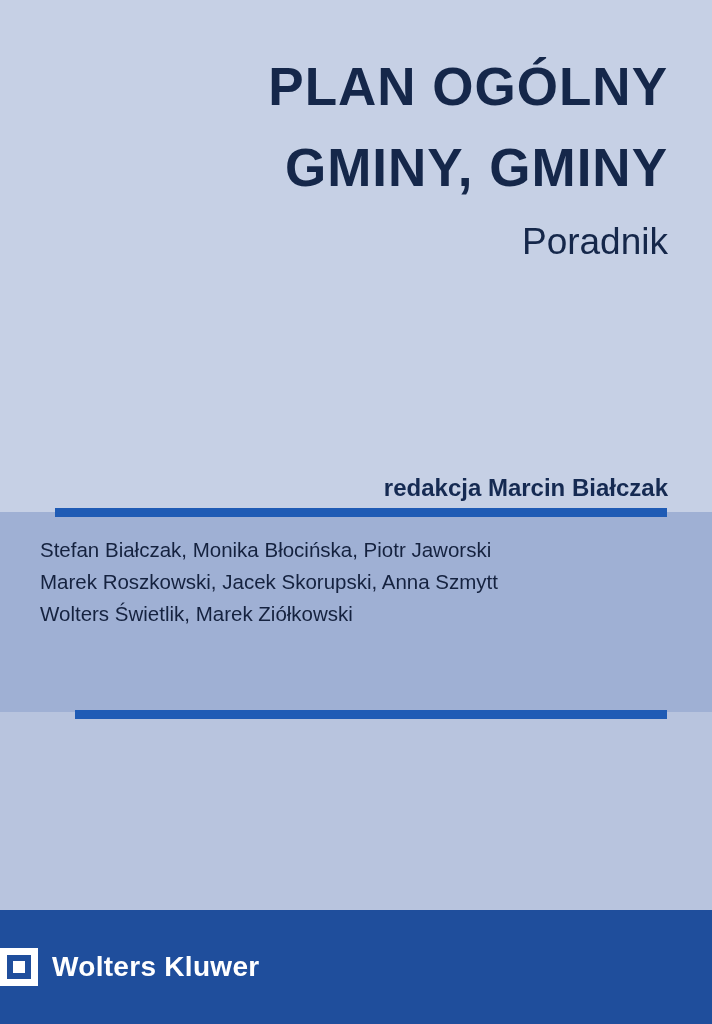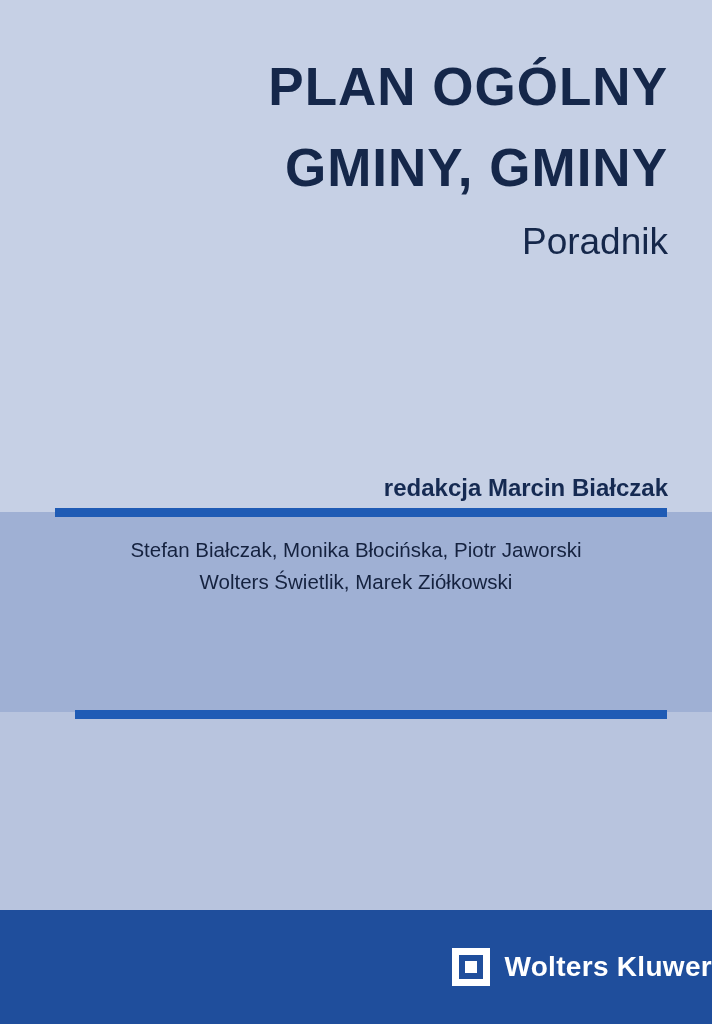--- a/index.html
+++ b/index.html
@@ -110,39 +110,39 @@
     font-size: 24px;
     font-weight: bold;
     color: #152a52;
   }
 
   .authors {
     position: absolute;
     left: 40px;
     top: 534px;
     width: 632px;
-    text-align: center;
+    text-align: left;
     color: #15223f;
     font-size: 20.5px;
     line-height: 1.55;
   }
   .authors div {
     white-space: nowrap;
   }
 
   
   .logo {
     position: absolute;
     left: 0;
     bottom: 0;
     width: 712px;
     height: 114px;
     display: flex;
     align-items: center;
-    justify-content: flex-end;
+    justify-content: flex-start;
     gap: 14px;
   }
   .logo-mark {
     position: relative;
     width: 38px;
     height: 38px;
     background: #ffffff;
   }
   .logo-mark::before {
     content: "";
@@ -185,20 +185,21 @@
   <div class="title-block">
     <div class="title-line">PLAN OGÓLNY</div>
     <div class="title-line">GMINY, GMINY</div>
     <div class="subtitle">Poradnik</div>
   </div>
 
   <div class="editor">redakcja Marcin Białczak</div>
 
   <div class="authors">
     <div>Stefan Białczak, Monika Błocińska, Piotr Jaworski</div>
+    <div>Marek Roszkowski, Jacek Skorupski, Anna Szmytt</div>
     <div>Wolters Świetlik, Marek Ziółkowski</div>
   </div>
 
   <div class="logo">
     <div class="logo-mark"></div>
     <div class="logo-text">Wolters Kluwer</div>
   </div>
 
 </div>
 

